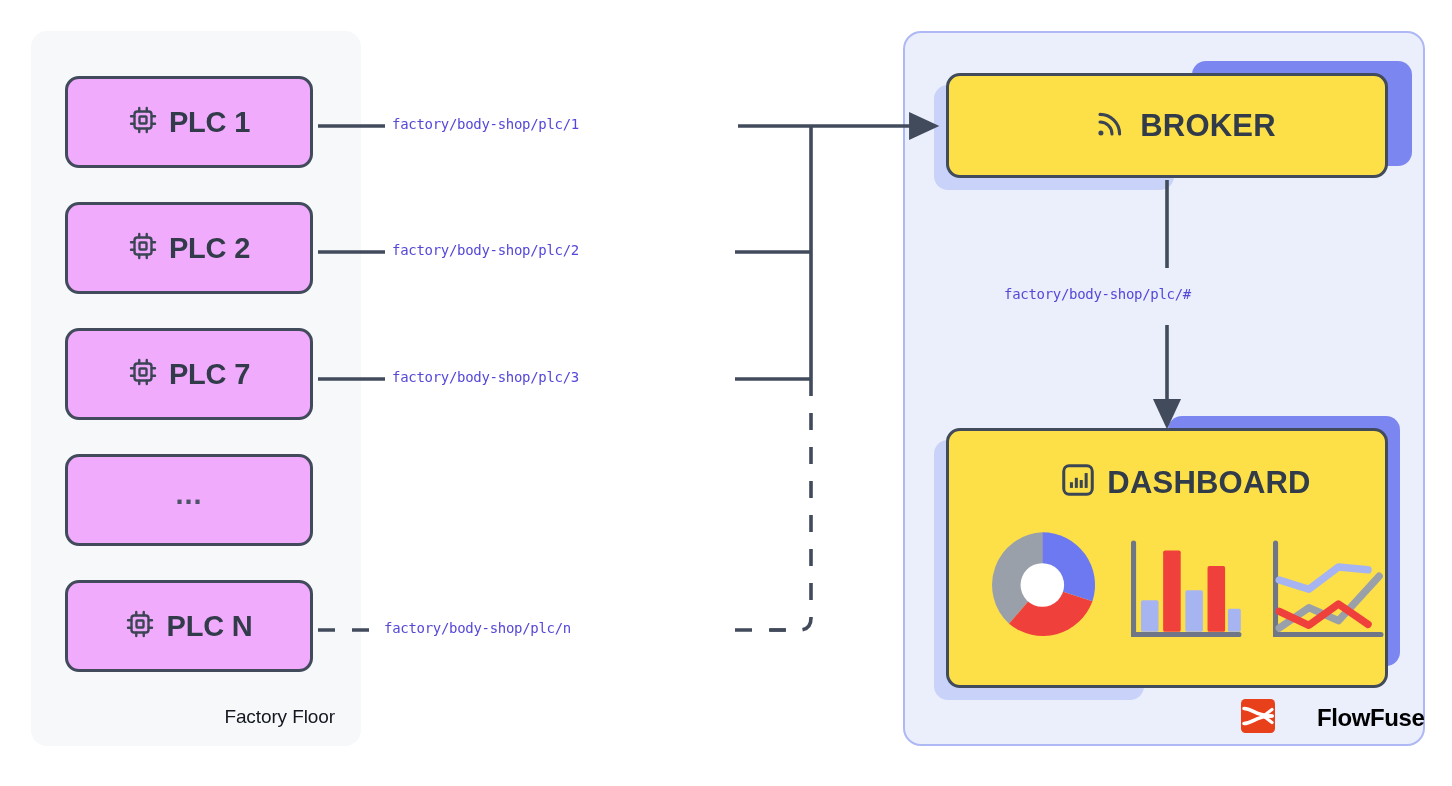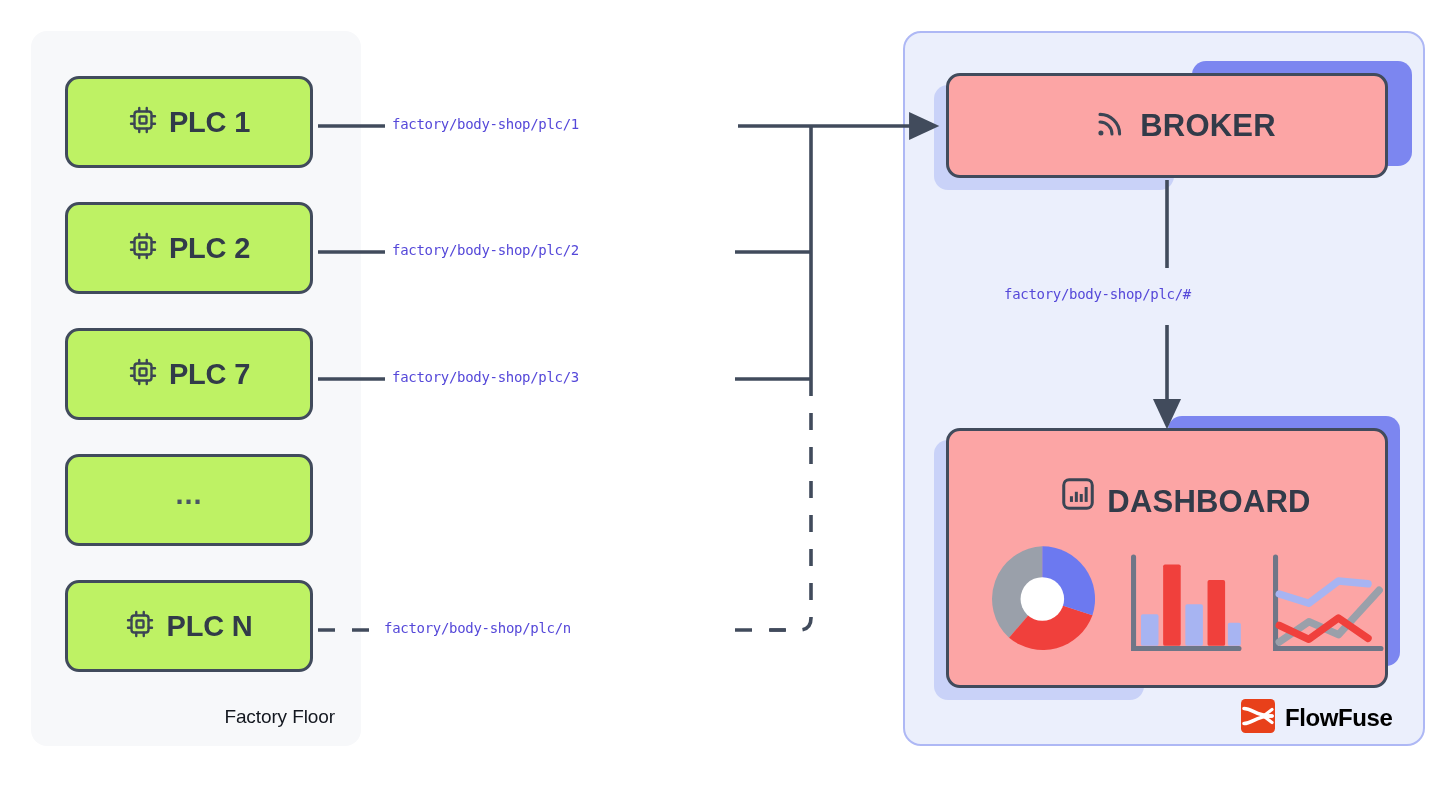--- a/index.html
+++ b/index.html
@@ -26,21 +26,21 @@
     width: 330px;
     height: 715px;
     background: #F7F8FA;
     border-radius: 16px;
   }
   .plc-box {
     position: absolute;
     left: 34px;
     width: 248px;
     height: 92px;
-    background: #bef264;
+    background: #f0abfc;
     border: 3.5px solid #414B5C;
     border-radius: 14px;
     display: flex;
     align-items: center;
     justify-content: center;
     gap: 11px;
     box-sizing: border-box;
   }
   .plc-label {
     font-size: 29px;
@@ -77,21 +77,21 @@
     height: 715px;
     background: #EBEFFC;
     border: 2.5px solid #AEB8F5;
     border-radius: 18px;
     box-sizing: border-box;
   }
 
   
   .node-card {
     position: absolute;
-    background: #fca5a5;
+    background: #fde047;
     border: 3.5px solid #414B5C;
     border-radius: 14px;
     box-sizing: border-box;
     z-index: 3;
     padding-left: 36px;
   }
   .shadow-dark {
     position: absolute;
     background: #7C86F0;
     border-radius: 14px;
@@ -121,24 +121,24 @@
 
   .node-title {
     font-size: 31px;
     font-weight: 700;
     color: #323B49;
     letter-spacing: 0.2px;
     line-height: 1;
   }
   #dashboard-head {
     display: flex;
-    align-items: flex-end;
+    align-items: center;
     justify-content: center;
     gap: 10px;
-    margin-top: 44px;
+    margin-top: 30px;
   }
   #dashboard-charts {
     display: flex;
     align-items: flex-end;
     justify-content: center;
     gap: 28px;
     margin-top: 20px;
   }
 
   
@@ -165,20 +165,21 @@
     align-items: center;
     gap: 10px;
     z-index: 5;
   }
   #flowfuse-wordmark {
     font-size: 24px;
     font-weight: 700;
     color: #000000;
     letter-spacing: -0.4px;
     line-height: 1;
+    margin-left: 32px;
   }
 </style>
 </head>
 <body>
 
 <div id="stage">
 
   <div id="factory-panel">
 
     <div class="plc-box" style="top:45px">

